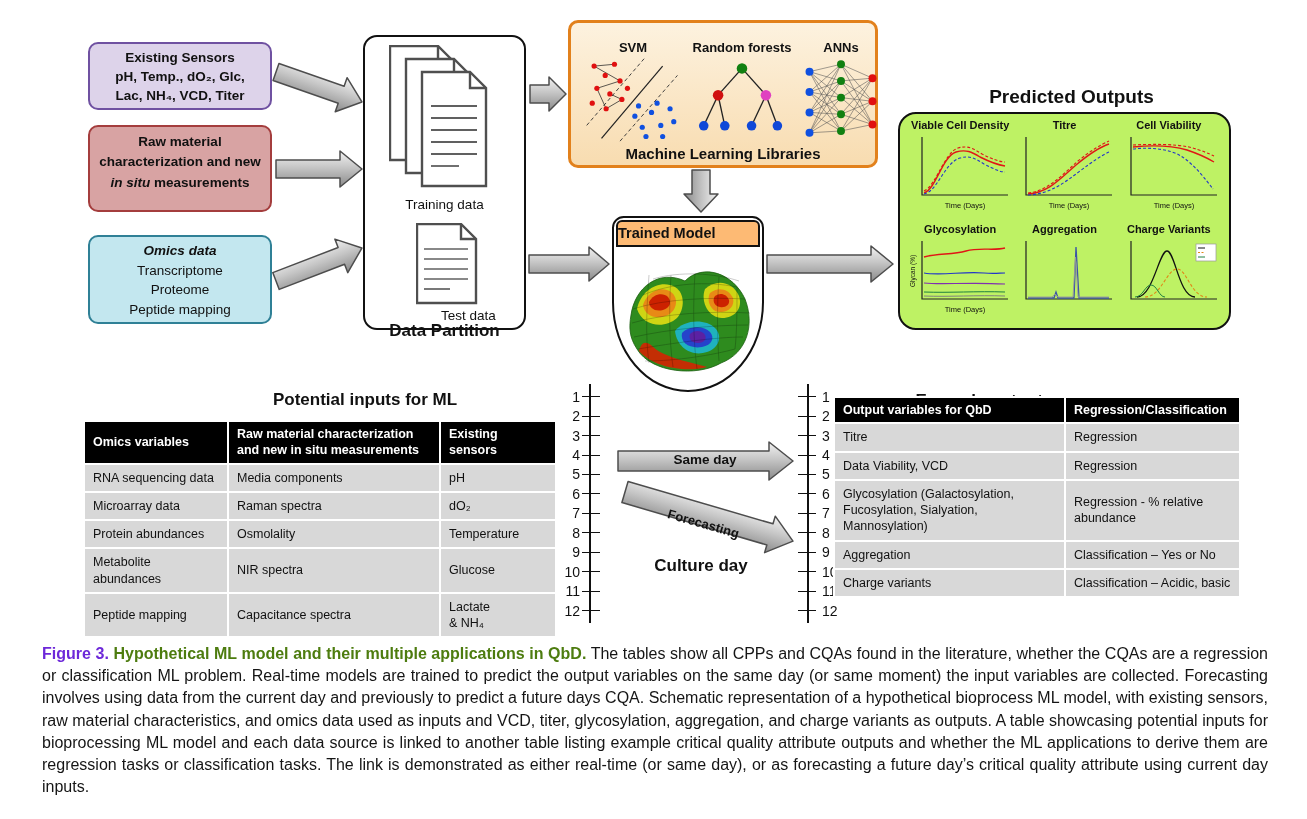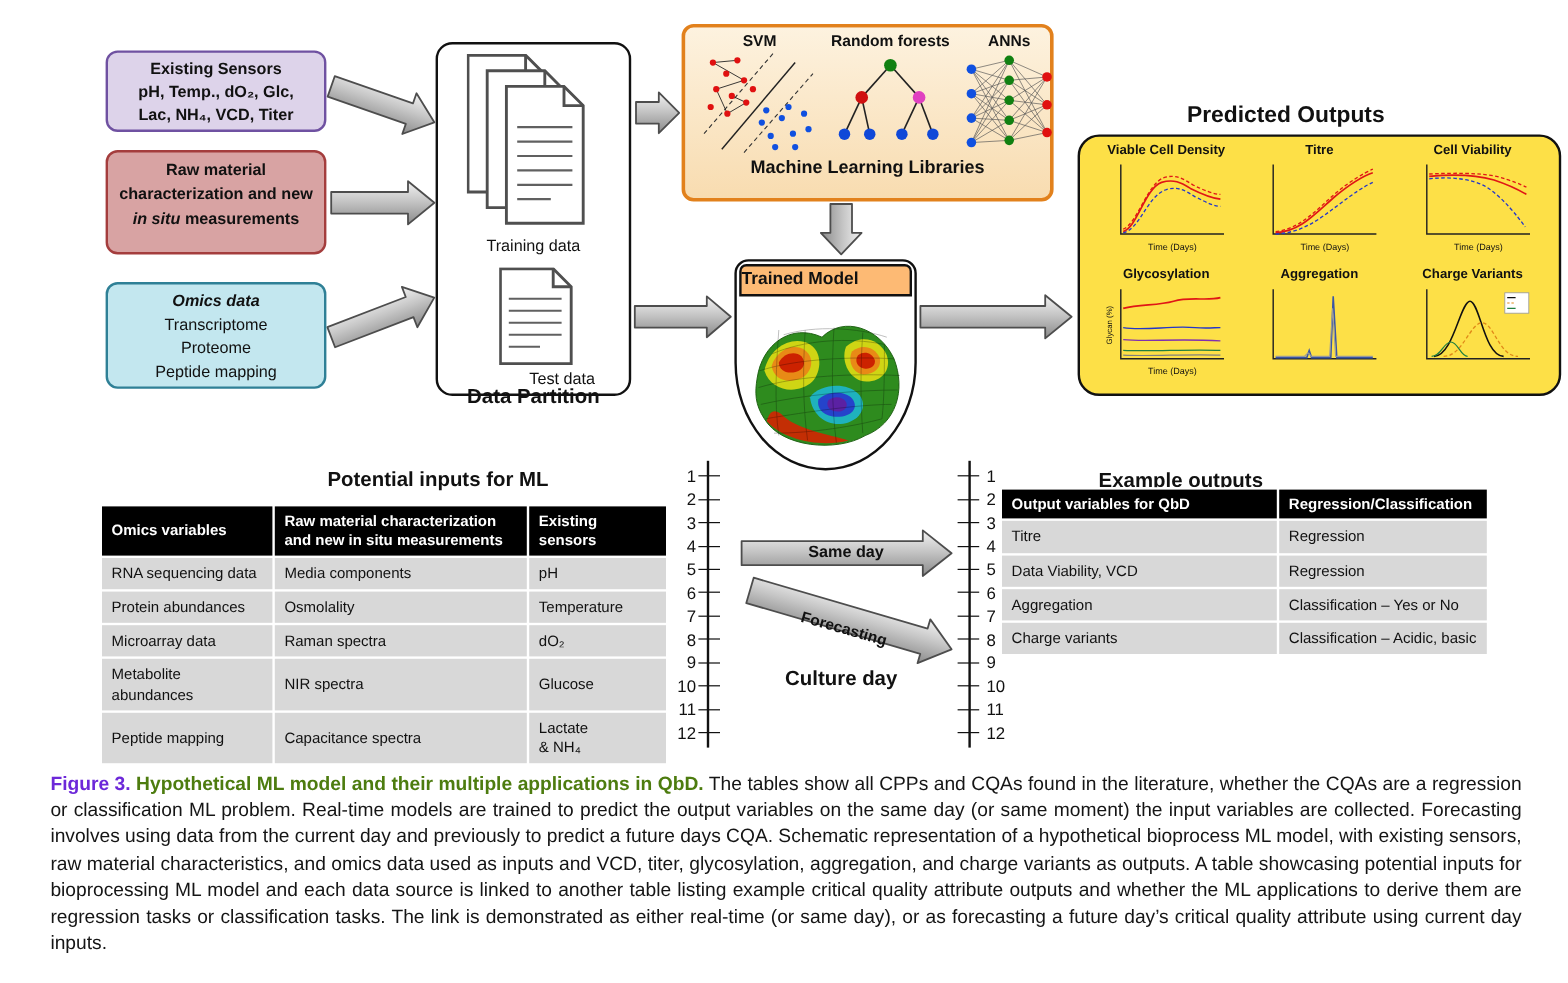--- a/index.html
+++ b/index.html
@@ -23,37 +23,37 @@
   .partition { position:absolute; left:363px; top:35px; width:163px; height:295px; border:2.5px solid #111;
                border-radius:14px; background:#fff; z-index:2; }
   .partition-label { position:absolute; width:100%; text-align:center; font-size:13.5px; }
   .dp-caption { position:absolute; left:363px; top:321px; width:163px; text-align:center; font-weight:bold;
                 font-size:17px; z-index:2; }
 
   
   .mlbox { position:absolute; left:568px; top:20px; width:310px; height:148px; border:3px solid #e2811c;
            border-radius:10px; background:linear-gradient(#fdf2df,#f8dcb0); z-index:2;
            display:flex; flex-direction:column; align-items:center; }
-  .ml-row { display:flex; justify-content:flex-start; width:100%; padding:3px 6px 0; }
+  .ml-row { display:flex; justify-content:flex-start; width:100%; padding:17px 6px 0; }
   .ml-col { display:flex; flex-direction:column; align-items:center; }
   .ml-title { font-weight:bold; font-size:13px; line-height:15px; }
   .ml-caption { font-weight:bold; font-size:15px; margin-top:2px; }
 
   
   .shield { position:absolute; left:612px; top:216px; width:152px; height:176px; background:#fff;
             border:2.5px solid #111; border-radius:12px 12px 78px 78px / 12px 12px 92px 92px; z-index:2; }
   .shield-label { position:absolute; left:2px; top:2px; right:2px; height:27px; border:2.5px solid #111;
                   background:#fdba74; text-align:left; font-weight:bold; font-size:14.5px; line-height:23px;
                   border-radius:6px 6px 0 0; }
 
   
   .po-heading { position:absolute; left:898px; top:86px; width:347px; text-align:center; font-weight:bold;
                 font-size:19px; z-index:2; }
-  .po-box { position:absolute; left:898px; top:112px; width:403px; height:218px; border:2.5px solid #111;
-            border-radius:18px; background:#fde047; z-index:2; display:grid;
+  .po-box { position:absolute; left:898px; top:112px; width:333px; height:218px; border:2.5px solid #111;
+            border-radius:18px; background:#bef264; z-index:2; display:grid;
             grid-template-columns:1fr 1fr 1fr; grid-template-rows:1fr 1fr; padding:3px 8px; }
   .po-cell { display:flex; flex-direction:column; align-items:center; }
   .po-name { font-weight:bold; font-size:11px; margin-top:2px; white-space:nowrap; }
 
   
   .ruler { position:absolute; top:387px; width:56px; height:234px; z-index:2; font-size:14px; }
   .ruler-left  { left:552px; }
   .ruler-right { left:792px; }
   .ruler-line { position:absolute; top:-3px; width:1.8px; height:239px; background:#111; }
   .ruler-left  .ruler-line { left:37px; }
@@ -78,21 +78,21 @@
   .outputs-title { left:784px; top:391px; width:400px; }
   .dtable { position:absolute; border-collapse:separate; border-spacing:2px; background:#fff; z-index:2;
             font-size:12.5px; table-layout:fixed; }
   .dtable th { background:#000; color:#fff; font-weight:bold; text-align:left; padding:4px 8px;
                vertical-align:middle; line-height:1.3; }
   .dtable td { background:#d8d8d8; padding:5px 8px; vertical-align:middle; line-height:1.3; white-space:pre-line; }
   .inputs-table { left:83px; top:420px; }
   .inputs-table col:nth-child(1) { width:142px; }
   .inputs-table col:nth-child(2) { width:210px; }
   .inputs-table col:nth-child(3) { width:114px; }
-  .outputs-table { left:833px; top:406px; }
+  .outputs-table { left:833px; top:396px; }
   .outputs-table col:nth-child(1) { width:229px; }
   .outputs-table col:nth-child(2) { width:173px; }
 
   
   .caption { position:absolute; left:42px; top:643px; width:1226px; font-size:16px; line-height:22.2px;
              text-align:justify; color:#151515; z-index:2; }
   .cap-label { color:#6d28d9; font-weight:bold; }
   .cap-title { font-weight:bold; color:#4d7c0f; }
 </style>
 </head>
@@ -486,28 +486,28 @@
         <th>Existing sensors</th>
       </tr>
     </thead>
     <tbody>
       <tr>
         <td>RNA sequencing data</td>
         <td>Media components</td>
         <td>pH</td>
       </tr>
       <tr>
+        <td>Microarray data</td>
+        <td>Raman spectra</td>
+        <td>dO₂</td>
+      </tr>
+      <tr>
         <td>Protein abundances</td>
         <td>Osmolality</td>
         <td>Temperature</td>
-      </tr>
-      <tr>
-        <td>Microarray data</td>
-        <td>Raman spectra</td>
-        <td>dO₂</td>
       </tr>
       <tr>
         <td>Metabolite abundances</td>
         <td>NIR spectra</td>
         <td>Glucose</td>
       </tr>
       <tr>
         <td>Peptide mapping</td>
         <td>Capacitance spectra</td>
         <td>Lactate
@@ -531,20 +531,24 @@
     <tbody>
       <tr>
         <td>Titre</td>
         <td>Regression</td>
       </tr>
       <tr>
         <td>Data Viability, VCD</td>
         <td>Regression</td>
       </tr>
       <tr>
+        <td>Glycosylation (Galactosylation, Fucosylation, Sialyation, Mannosylation)</td>
+        <td>Regression - % relative abundance</td>
+      </tr>
+      <tr>
         <td>Aggregation</td>
         <td>Classification – Yes or No</td>
       </tr>
       <tr>
         <td>Charge variants</td>
         <td>Classification – Acidic, basic</td>
       </tr>
     </tbody>
   </table>
 

